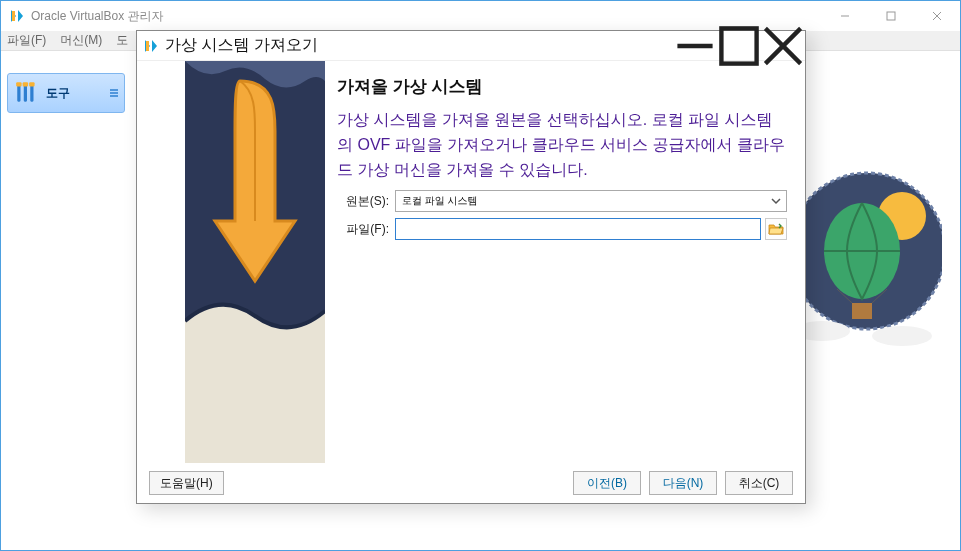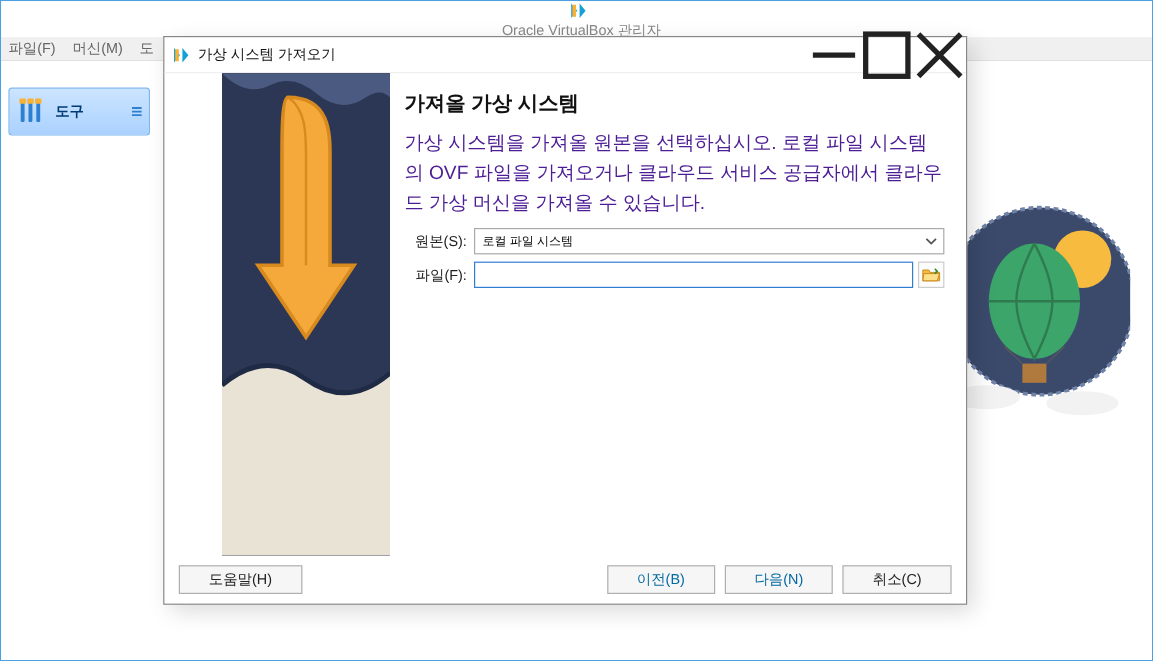--- a/index.html
+++ b/index.html
@@ -19,21 +19,20 @@
     background: #fff;
     position: relative;
   }
   .titlebar {
     height: 30px;
     background: #fff;
     display: flex;
     align-items: center;
     padding-left: 8px;
     color: #888;
-    flex-direction: column;
   }
   .titlebar .logo {
     width: 16px; height: 16px;
     margin-right: 6px;
   }
   .titlebar .spacer { flex: 1; }
   .winbtn {
     width: 46px; height: 30px;
     display: flex; align-items: center; justify-content: center;
     color: #999;
@@ -90,21 +89,21 @@
     left: 135px; top: 29px;
     width: 670px; height: 474px;
     background: #fff;
     border: 1px solid #888;
     box-shadow: 6px 6px 18px rgba(0,0,0,0.15);
   }
   .dialog .dlg-titlebar {
     height: 30px;
     display: flex; align-items: center;
     padding-left: 6px;
-    font-size: 12px;
+    font-size: 16px;
     color: #111;
     border-bottom: 1px solid #eee;
   }
   .dialog .dlg-titlebar .logo { width: 16px; height: 16px; margin-right: 6px; }
   .dialog .dlg-titlebar .spacer { flex: 1; }
   .dlg-winbtn {
     width: 44px; height: 30px;
     display: flex; align-items: center; justify-content: center;
     color: #222;
   }
@@ -188,21 +187,21 @@
   .btn {
     height: 24px;
     min-width: 68px;
     border: 1px solid #b0b0b0;
     background: #f6f6f6;
     font-size: 12px;
     color: #222;
     display: flex;
     align-items: center;
     justify-content: center;
-    padding: 0 24px;
+    padding: 0 10px;
   }
   .btn.disabled { color: #0369a1; }
   .footer-right { margin-left: auto; display: flex; gap: 8px; }
 </style>
 </head>
 <body>
 
 <div class="main-window">
 
   <div class="titlebar">

